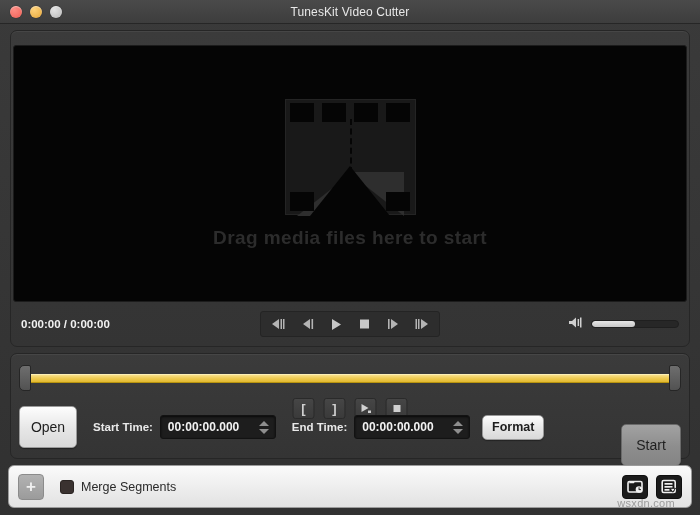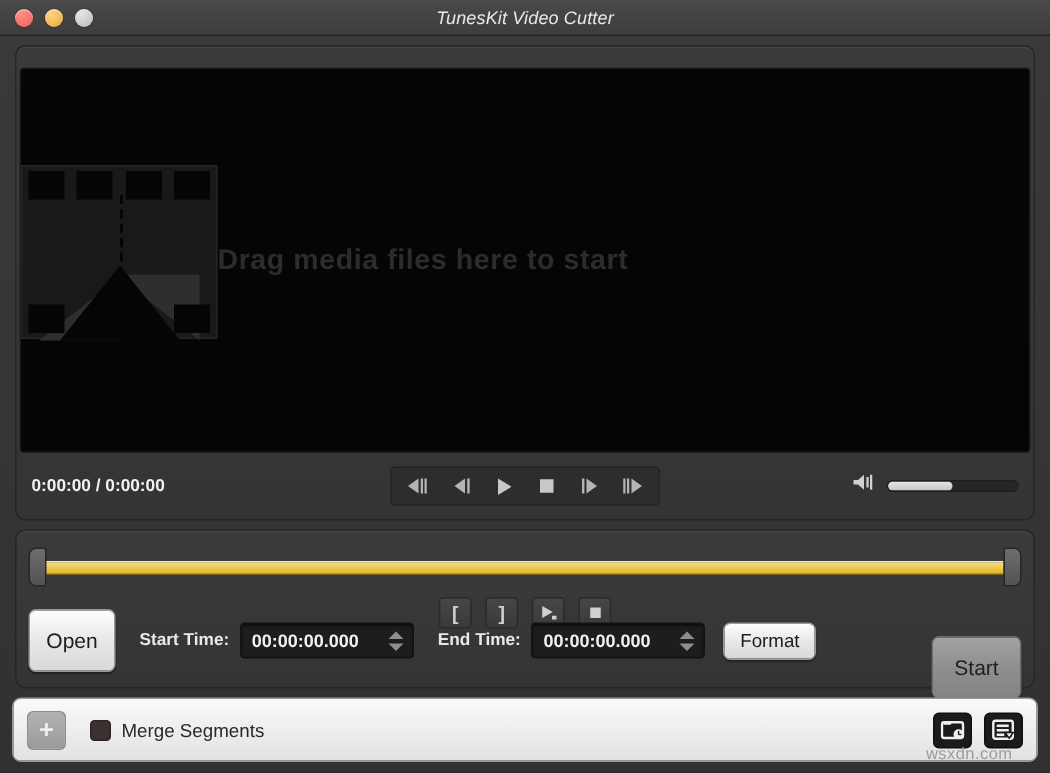--- a/index.html
+++ b/index.html
@@ -24,21 +24,20 @@
 
   
   .titlebar {
     position: relative;
     height: 24px;
     flex: 0 0 24px;
     background: linear-gradient(180deg, #4a4a4a 0%, #3d3d3d 100%);
     border-bottom: 1px solid #262626;
     display: flex;
     align-items: center;
-    font-style: italic;
   }
   .traffic {
     display: flex;
     align-items: center;
     gap: 8px;
     margin-left: 10px;
   }
   .light {
     width: 12px; height: 12px;
     border-radius: 50%;
@@ -72,22 +71,23 @@
   }
 
   .video-stage {
     position: relative;
     flex: 1 1 auto;
     background: #050505;
     border: 1px solid #1c1c1c;
     border-radius: 3px;
     margin: 14px 2px 0 2px;
     display: flex;
-    flex-direction: row;
-    align-items: center;
+    flex-direction: column;
+    align-items: center;
+    justify-content: center;
   }
 
   .drop-icon {
     position: relative;
     width: 131px;
     height: 116px;
     margin-bottom: 12px;
   }
   .filmstrip {
     position: absolute;
@@ -343,21 +343,21 @@
     border-left: 5px solid transparent;
     border-right: 5px solid transparent;
   }
   .stepper .up   { border-bottom: 5px solid #8e8e8e; }
   .stepper .down { border-top: 5px solid #8e8e8e; }
 
   .format-btn {
     margin-left: 12px;
     width: 62px; height: 25px;
     font-size: 12.5px;
-    font-weight: normal;
+    font-weight: bold;
   }
 
   .start-btn {
     margin-left: auto;
     width: 60px; height: 42px;
     background: linear-gradient(180deg, #a2a2a2 0%, #8d8d8d 55%, #848484 100%);
     border: 1px solid #6a6a6a;
     border-radius: 5px;
     color: #1f1f1f;
     font-size: 14px;

